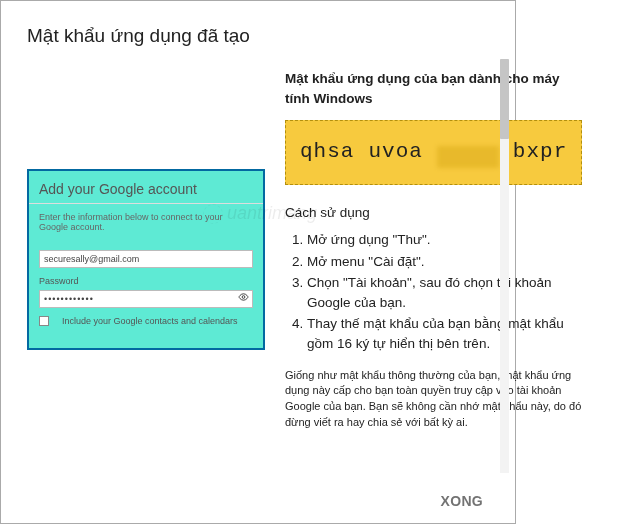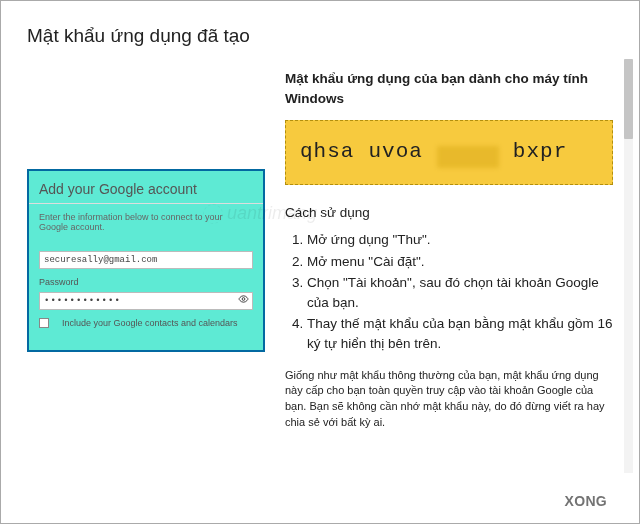--- a/index.html
+++ b/index.html
@@ -1,18 +1,18 @@
 <!DOCTYPE html>
 <html><head>
 <meta charset="utf-8">
 <style>
   * { box-sizing: border-box; margin: 0; padding: 0; }
   html, body { width: 640px; height: 524px; font-family: Arial, Helvetica, sans-serif; background: #fff; }
   .outer {
-    width: 640px; height: 524px;
+    width: 516px; height: 524px;
     border: 1px solid #aaa;
     position: relative;
     background: #fff;
   }
   .dialog {
     position: absolute;
     left: 2px; top: 2px; right: 2px; bottom: 2px;
     background: #fff;
     padding: 22px 24px 14px 24px;
   }
@@ -53,21 +53,21 @@
     color: #555;
     margin-bottom: 2px;
   }
   .fld-input {
     width: 100%;
     border: 1px solid #bbb;
     font-size: 9px;
     padding: 3px 4px;
     color: #444;
     background: #fff;
-    font-family: Liberation Mono, monospace;
+    font-family: Liberation Sans, sans-serif;
     letter-spacing: 0;
   }
   .fld-wrap { position: relative; margin-bottom: 8px; }
   .pw-eye {
     position: absolute;
     right: 4px; top: 50%;
     transform: translateY(-50%);
     font-size: 10px;
     color: #333;
   }

